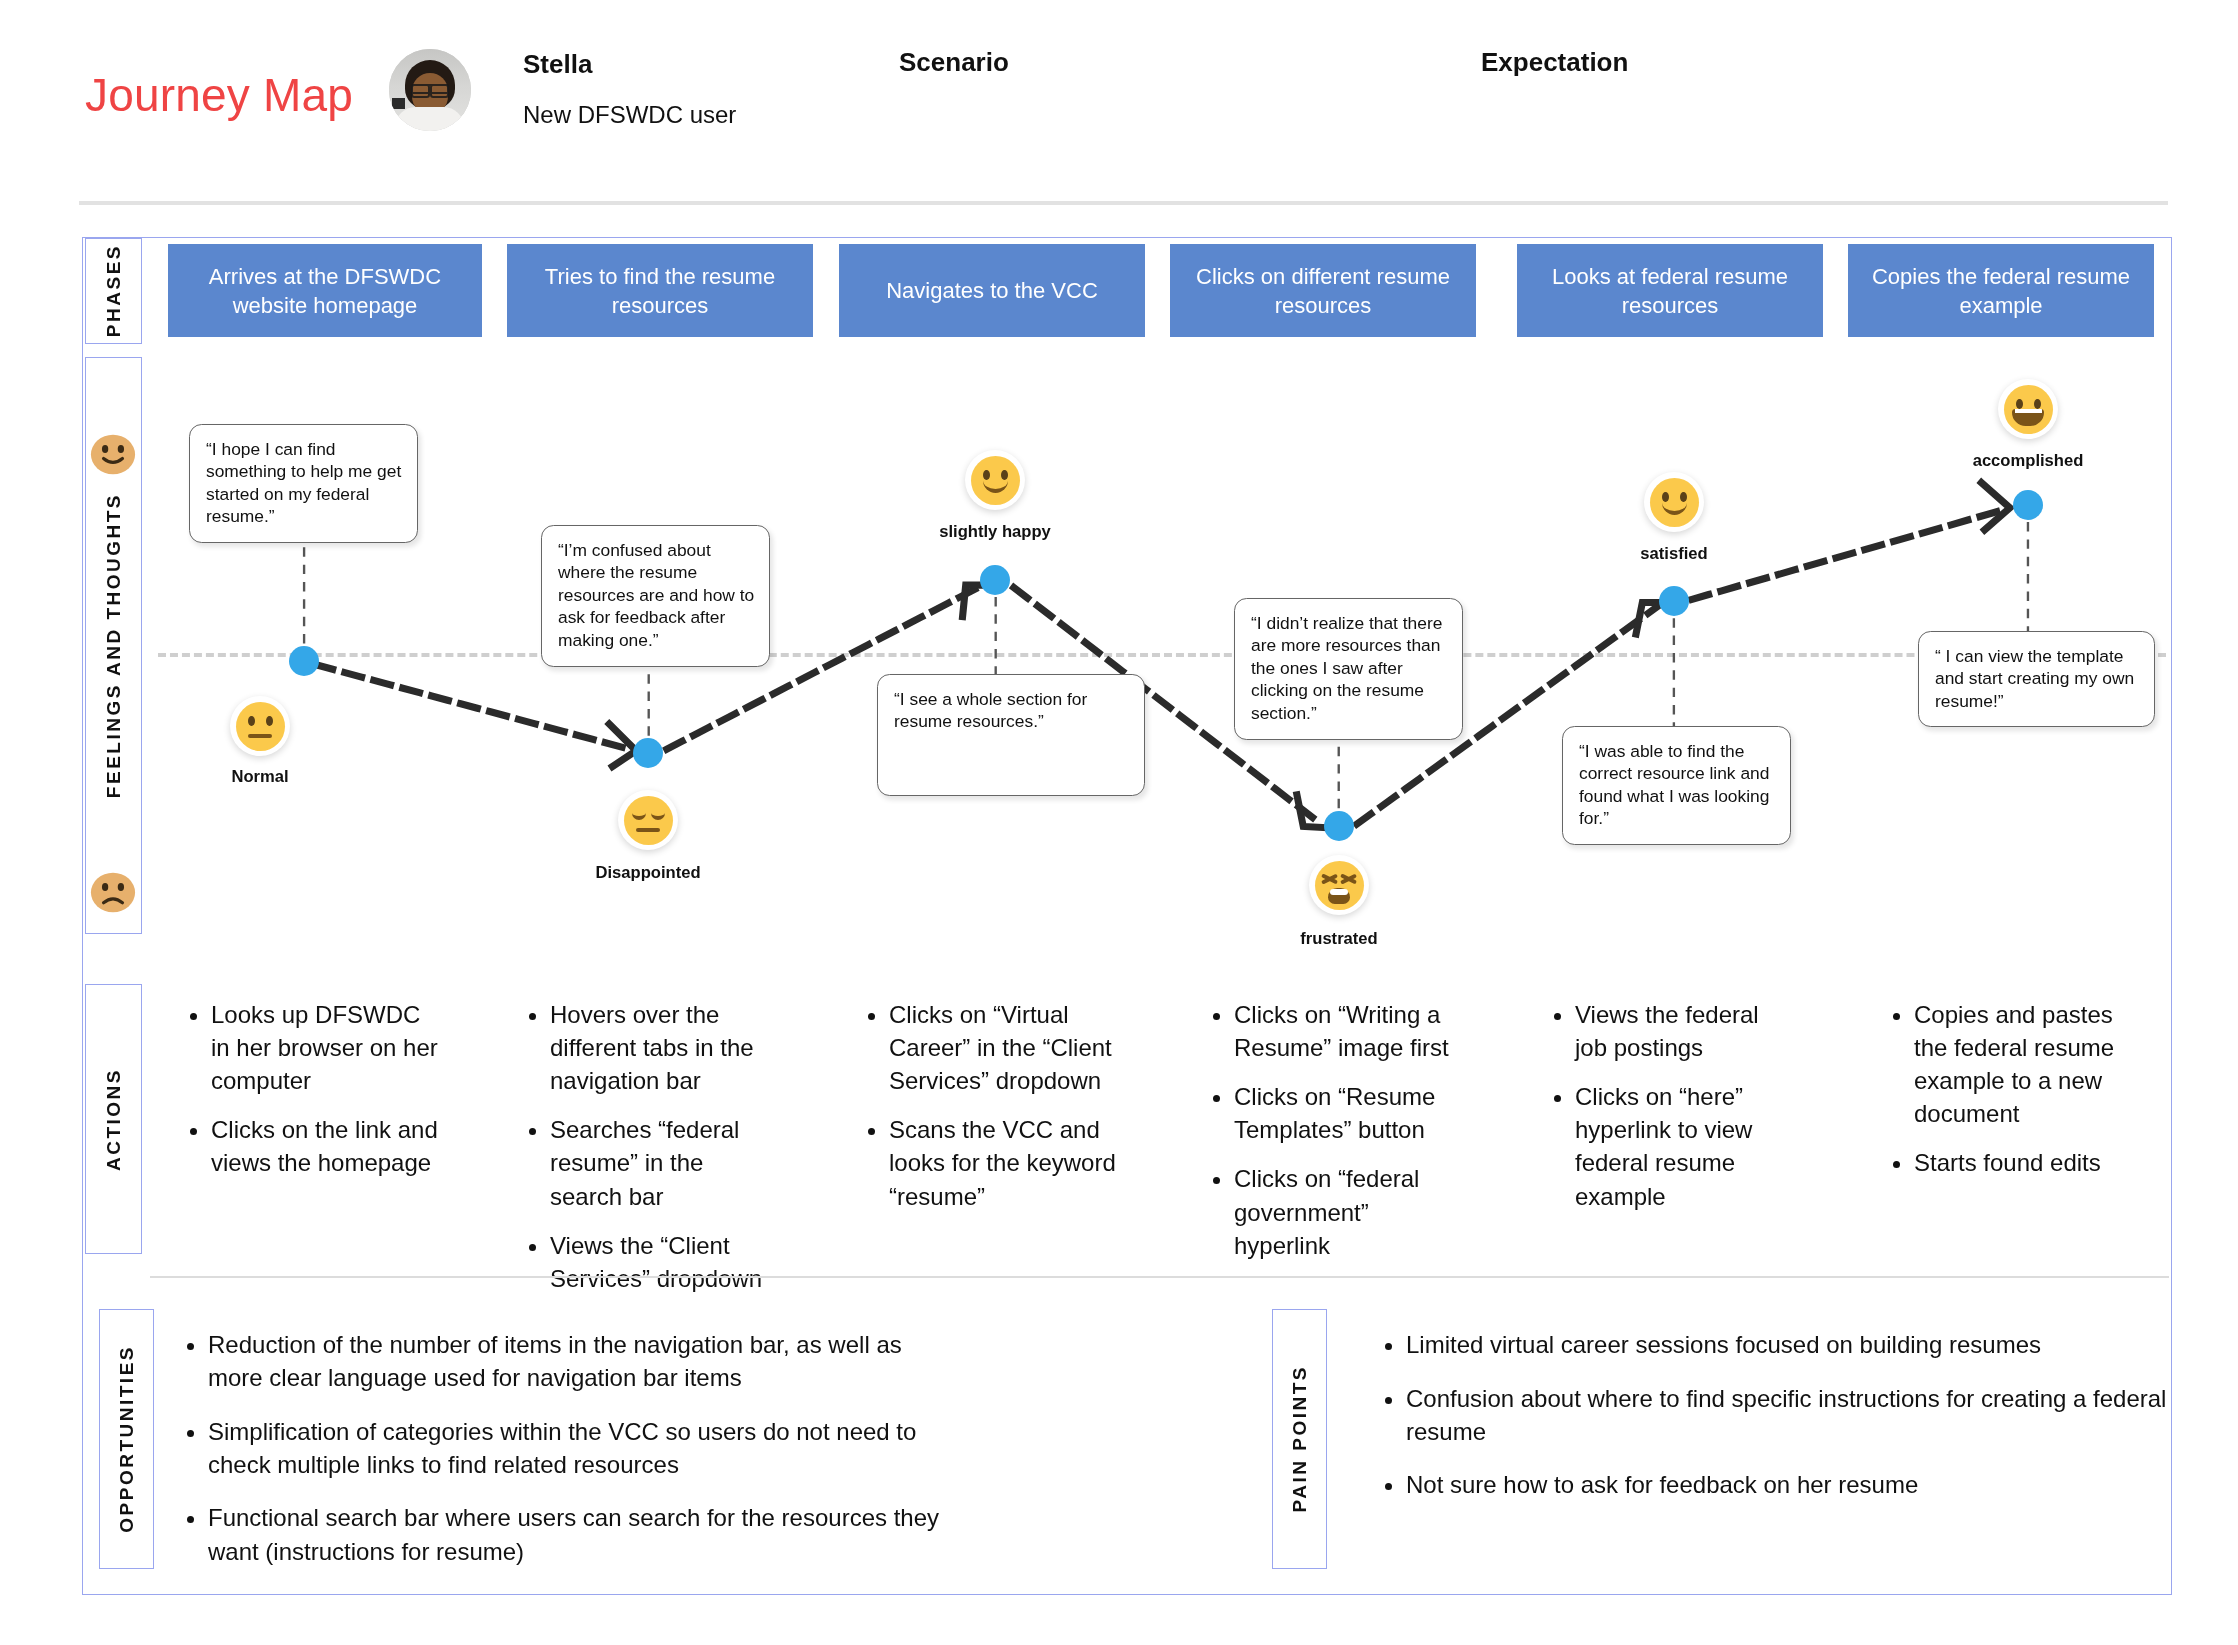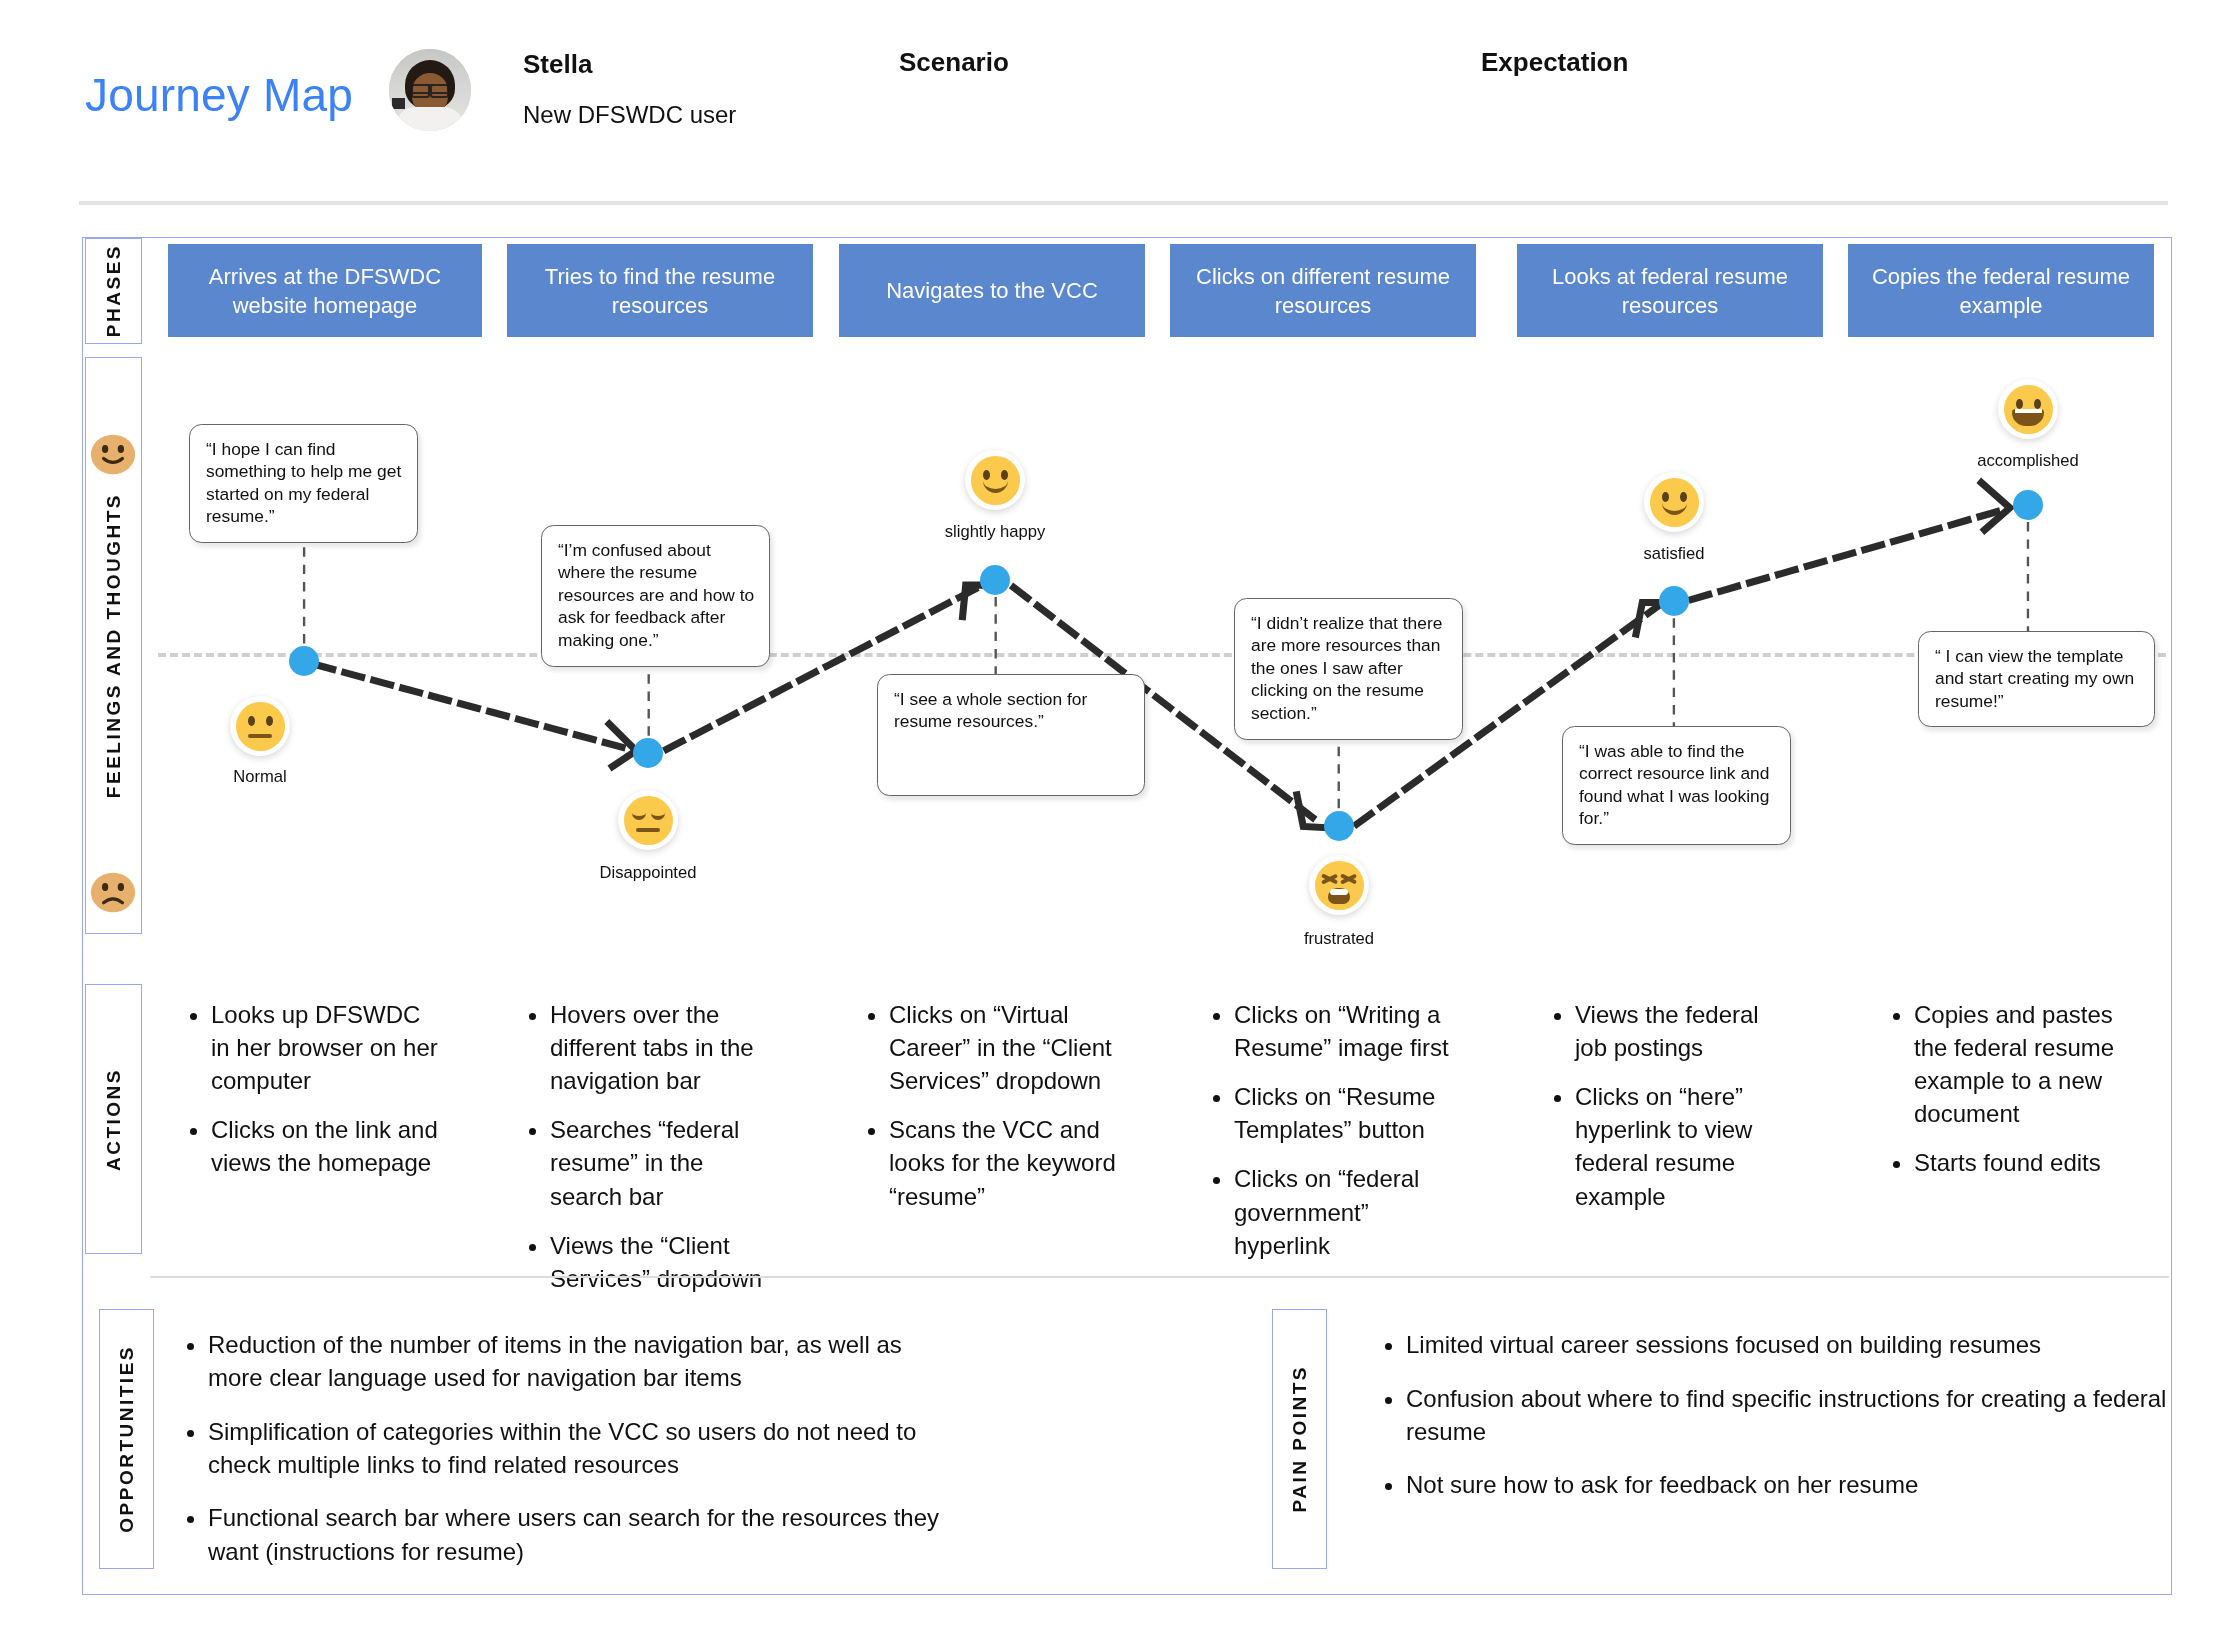--- a/index.html
+++ b/index.html
@@ -10,21 +10,21 @@
     color: #111;
     overflow: hidden;
   }
   #root { position: relative; width: 2239px; height: 1645px; }
 
   
   #header { position: absolute; left: 0; top: 0; width: 2239px; height: 211px; }
   #title {
     position: absolute; left: 85px; top: 68px;
     font-size: 46px; font-weight: 400; letter-spacing: 0.2px;
-    color: #3b82f6;
+    color: #ef4444;
   }
   #avatar {
     position: absolute; left: 389px; top: 49px;
     width: 82px; height: 82px; border-radius: 50%;
     background: #c9c9c7; overflow: hidden;
   }
   #avatar .bg  { position:absolute; inset:0; background:linear-gradient(180deg,#c6c6c4 0%,#d6d6d4 45%,#e3e3e1 100%); }
   #avatar .hair{ position:absolute; left:16px; top:11px; width:50px; height:49px; border-radius:27px 27px 22px 22px; background:#231a14; }
   #avatar .face{ position:absolute; left:23px; top:24px; width:36px; height:41px; border-radius:18px 18px 17.4px 17.4px; background:#8a5b33; }
   #avatar .gl  { position:absolute; left:23px; top:35px; width:36px; height:10.3px;
@@ -99,21 +99,21 @@
                 border-bottom: 4px solid #7a5418; border-radius: 0 0 9.5px 9.5px; }
   .emoji .lid.l { left: 8px; } .emoji .lid.r { right: 8px; }
   .emoji .x { position: absolute; width: 17.4px; height: 12.6px; top: 12px; }
   .emoji .x.l { left: 6.3px; } .emoji .x.r { right: 6.3px; }
   .emoji .x i { position: absolute; left: 0; top: 4.7px; width: 17.4px; height: 4px;
                 background: #7a5418; border-radius: 2.4px; display: block; }
   .emoji .x i:first-child { transform: rotate(26deg); }
   .emoji .x i:last-child  { transform: rotate(-26deg); }
 
   .mood-label { position: absolute; transform: translateX(-50%);
-                font-size: 16.6px; font-weight: 400; text-align: center; white-space: nowrap; }
+                font-size: 16.6px; font-weight: 700; text-align: center; white-space: nowrap; }
 
   .bubble { position: absolute; background: #fff; border: 1.6px solid #666;
             border-radius: 12.6px; padding: 12.6px 14px 14px 16px;
             font-size: 17.4px; line-height: 1.30; color: #111;
             box-shadow: 2.4px 3.2px 5.5px rgba(0,0,0,.10); }
 
   
   #actions-label { left: 85px; top: 984px; width: 57px; height: 270px; }
   #actions-row { position: absolute; left: 146px; top: 984px; width: 2023px; height: 270px; }
   .act-col { position: absolute; top: 14px; }

